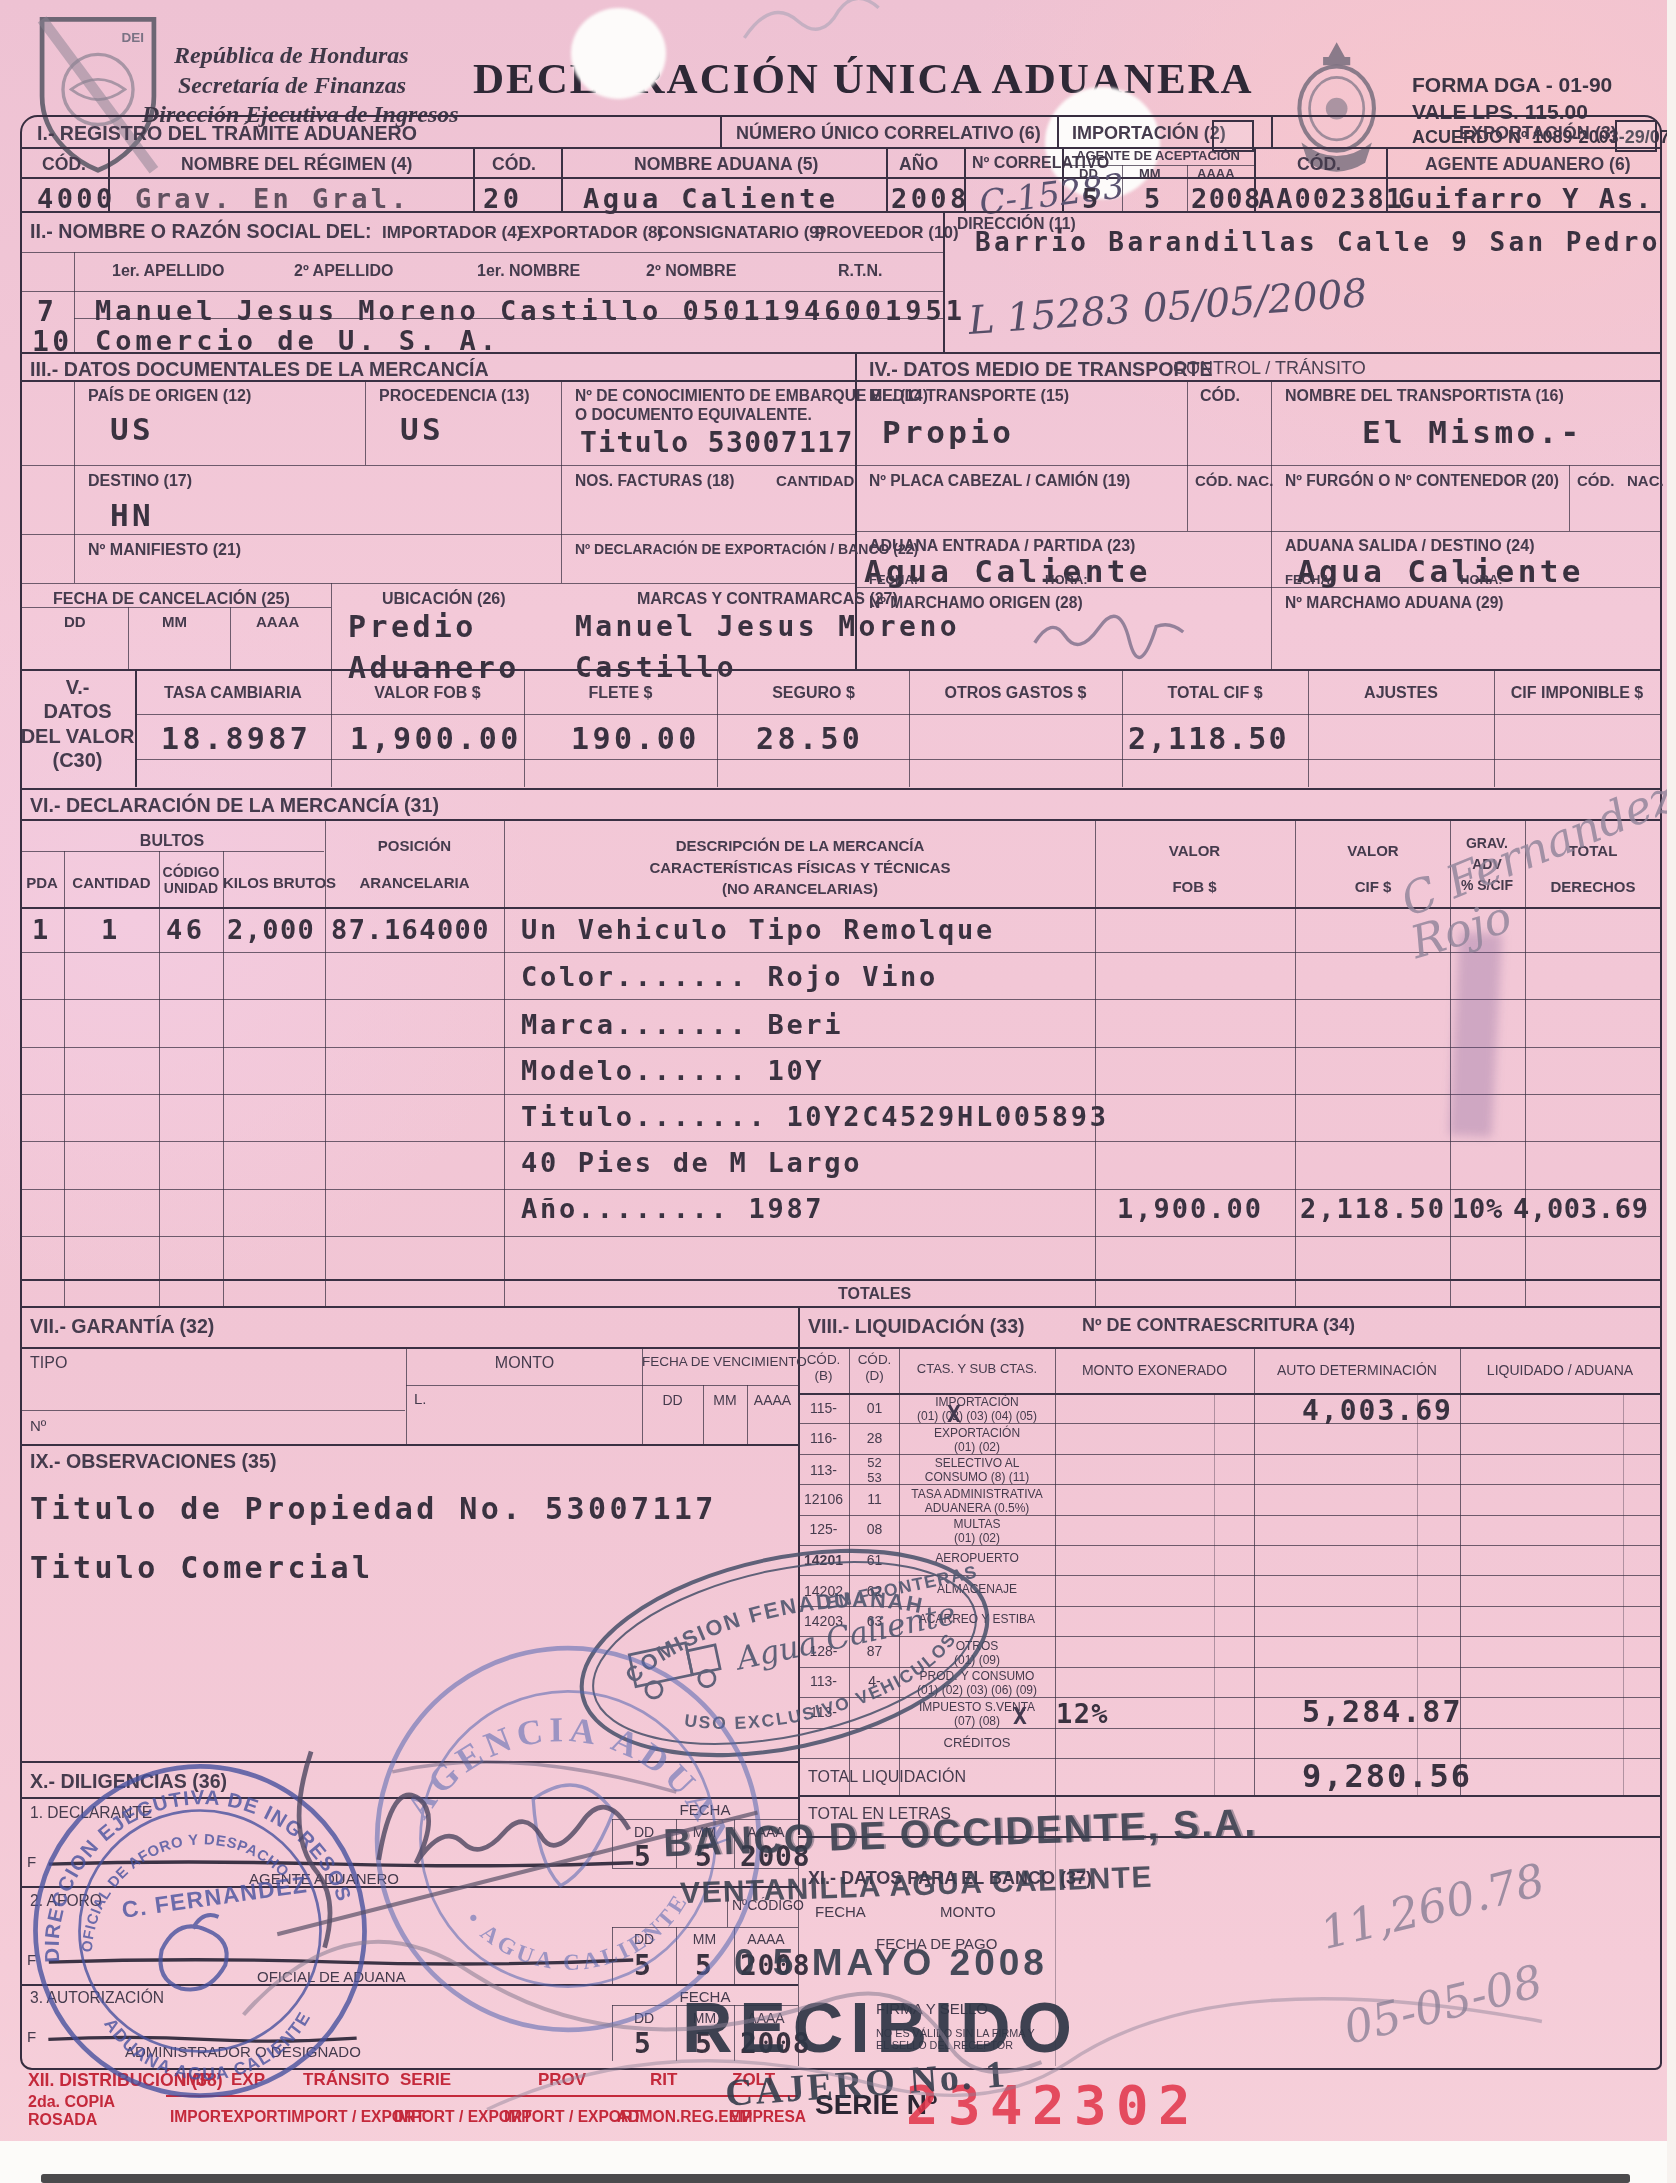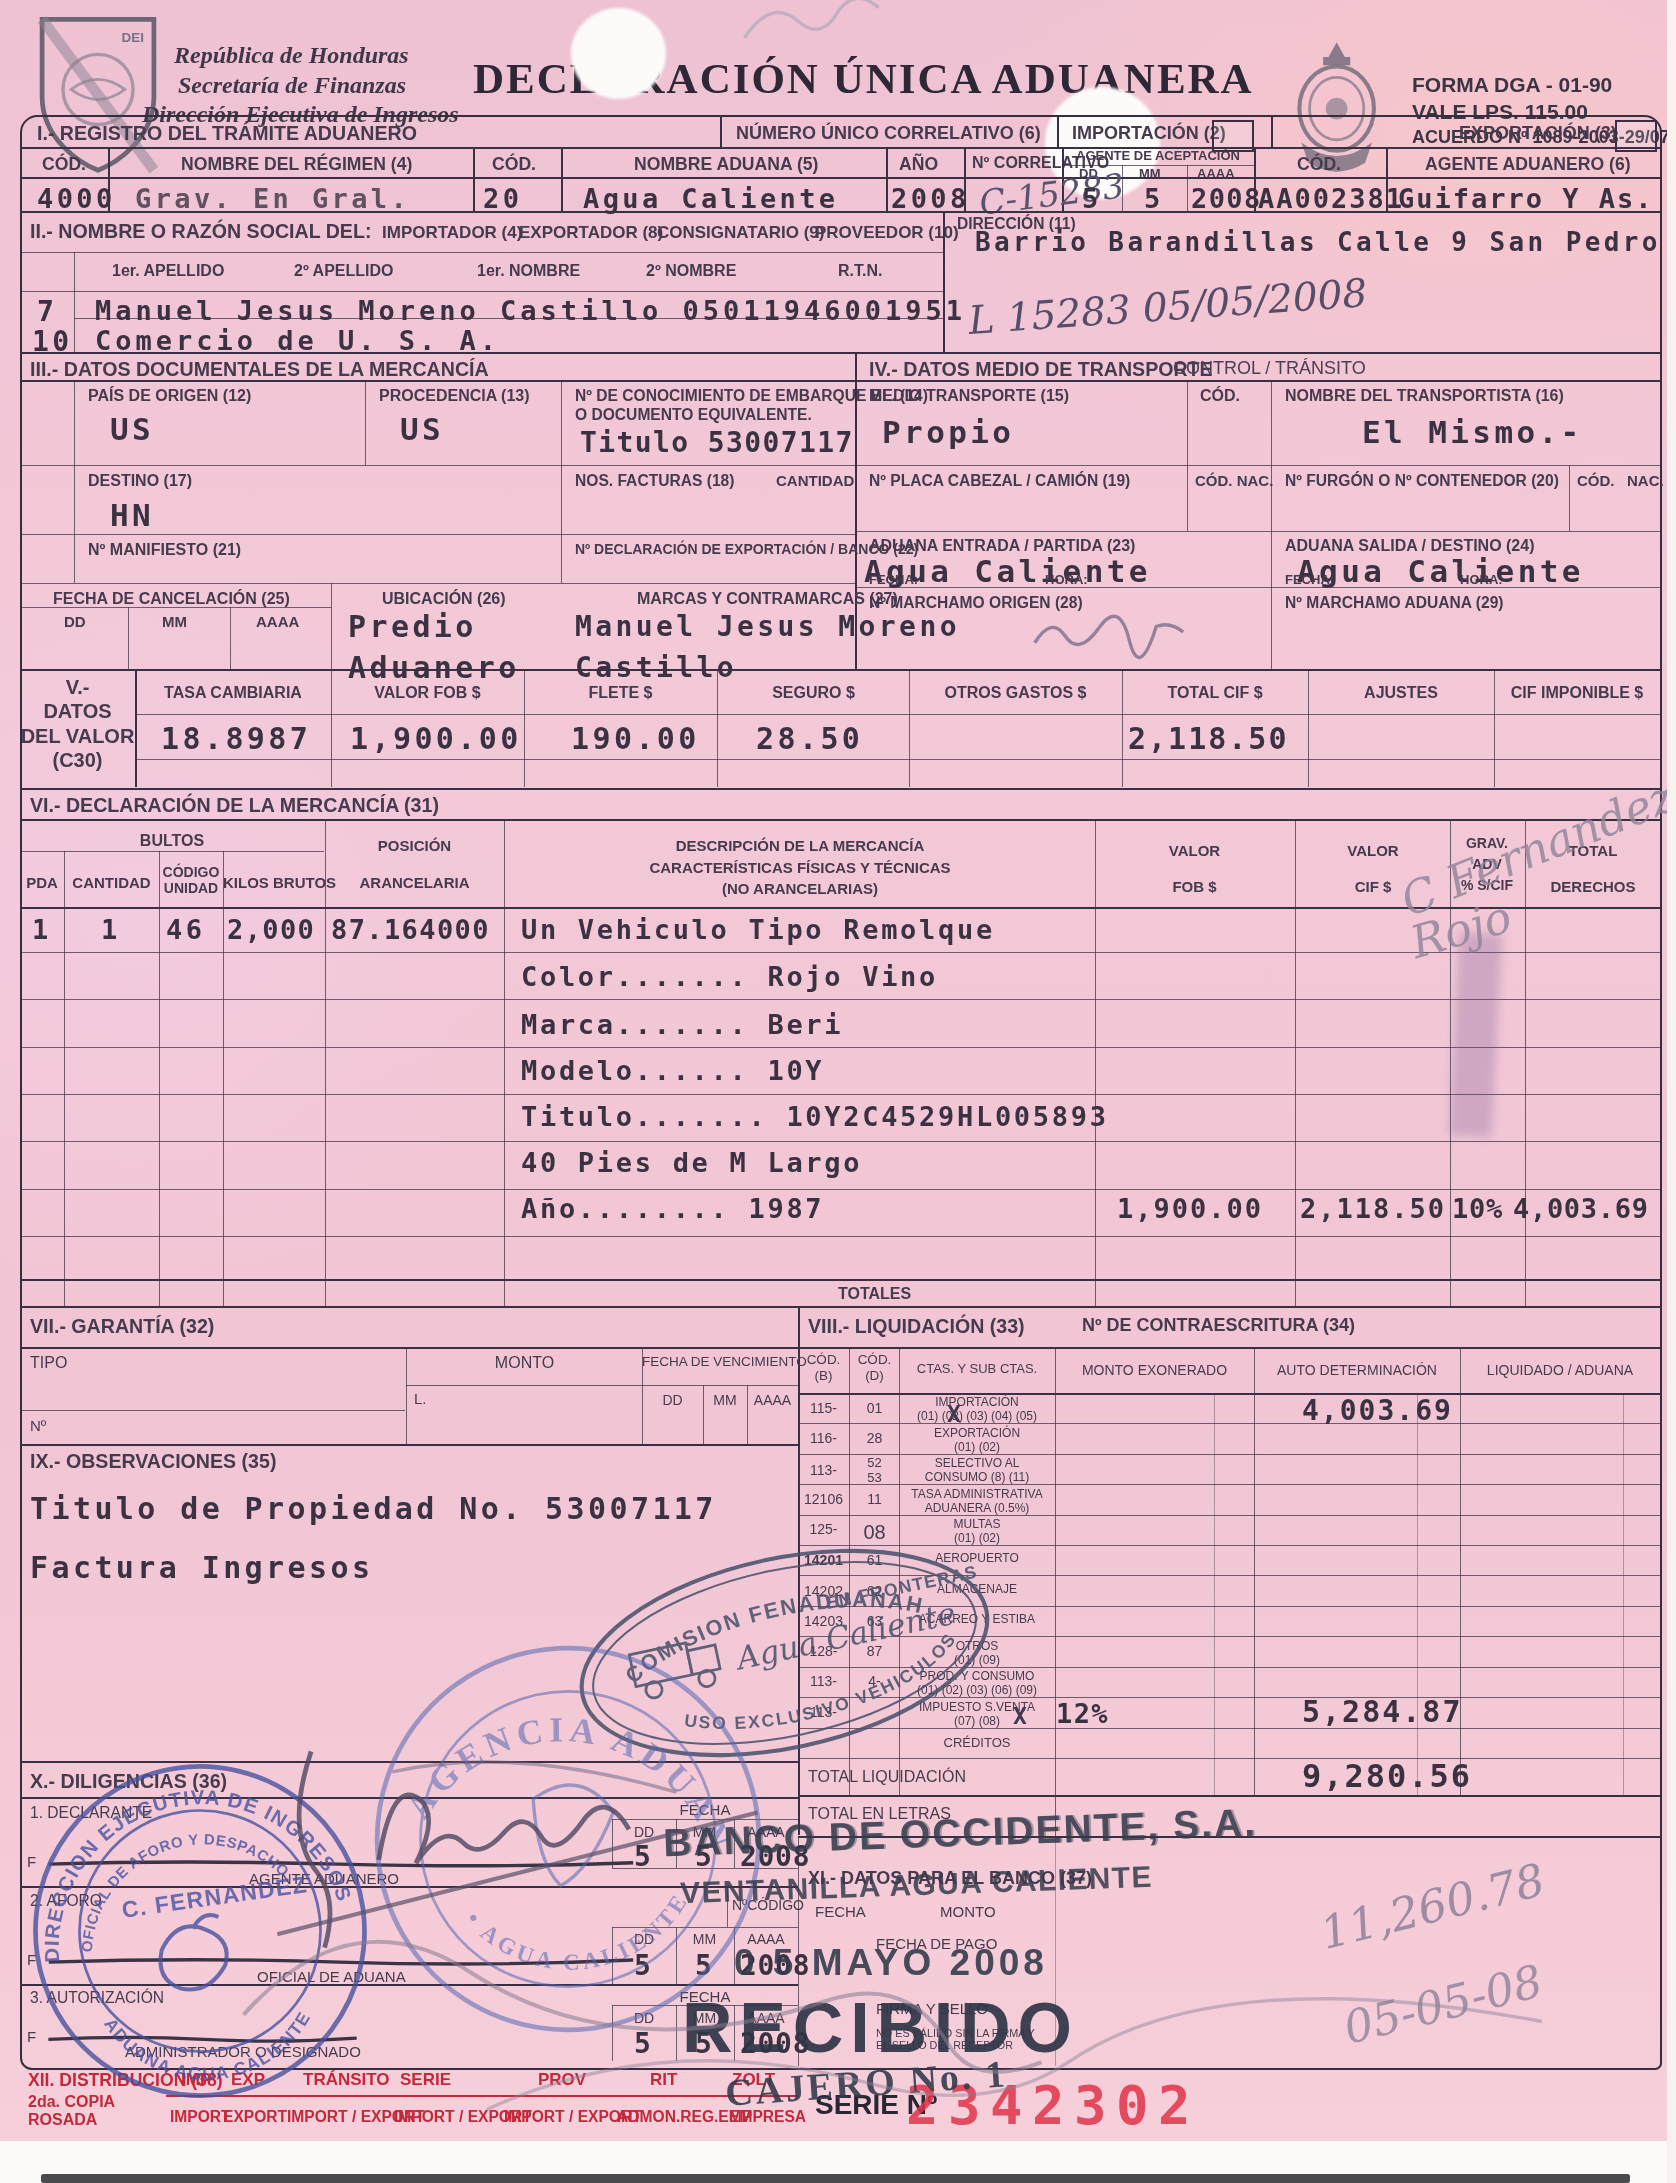--- a/index.html
+++ b/index.html
@@ -409,21 +409,21 @@
 53</div>
     <div class="lb ctr pre" style="left:899px;top:1457px;width:156px;font-size:12px;font-weight:400">SELECTIVO AL
 CONSUMO (8) (11)</div>
 
     <div class="lb ctr" style="left:798px;top:1491px;width:51px;font-size:14px;font-weight:400">12106</div>
     <div class="lb ctr" style="left:849px;top:1491px;width:51px;font-size:14px;font-weight:400">11</div>
     <div class="lb ctr pre" style="left:899px;top:1488px;width:156px;font-size:12px;font-weight:400">TASA ADMINISTRATIVA
 ADUANERA (0.5%)</div>
 
     <div class="lb ctr" style="left:798px;top:1521px;width:51px;font-size:14px;font-weight:400">125-</div>
-    <div class="lb ctr" style="left:849px;top:1521px;width:51px;font-size:20px;font-weight:400">08</div>
+    <div class="lb ctr" style="left:849px;top:1521px;width:51px;font-size:14px;font-weight:400">08</div>
     <div class="lb ctr pre" style="left:899px;top:1518px;width:156px;font-size:12px;font-weight:400">MULTAS
 (01) (02)</div>
 
     <div class="lb ctr" style="left:798px;top:1552px;width:51px;font-size:14px;font-weight:700">14201</div>
     <div class="lb ctr" style="left:849px;top:1552px;width:51px;font-size:14px;font-weight:400">61</div>
     <div class="lb ctr" style="left:899px;top:1552px;width:156px;font-size:12px;font-weight:400">AEROPUERTO</div>
 
     <div class="lb ctr" style="left:798px;top:1583px;width:51px;font-size:14px;font-weight:400">14202</div>
     <div class="lb ctr" style="left:849px;top:1583px;width:51px;font-size:14px;font-weight:400">62</div>
     <div class="lb ctr" style="left:899px;top:1583px;width:156px;font-size:12px;font-weight:400">ALMACENAJE</div>
@@ -454,21 +454,21 @@
     <div class="lb" style="left:808px;top:1768px;font-size:16px;font-weight:400">TOTAL LIQUIDACIÓN</div>
     <div class="tp" style="left:1302px;top:1757px;font-size:32px;letter-spacing:2px">9,280.56</div>
     <div class="lb" style="left:808px;top:1805px;font-size:16px;font-weight:400">TOTAL EN LETRAS</div>
     <div class="vl2" style="left:1055px;top:1795px;height:41px"></div>
     <div class="hl" style="left:798px;top:1836px;width:863px"></div>
   </div>
 
   <div>
     <div class="lb" style="left:30px;top:1450px;font-size:19.6px">IX.- OBSERVACIONES (35)</div>
     <div class="tp" style="left:30px;top:1491px;font-size:30px;letter-spacing:3.4px">Titulo de Propiedad No. 53007117</div>
-    <div class="tp" style="left:30px;top:1550px;font-size:30px;letter-spacing:3.4px">Factura Ingresos</div>
+    <div class="tp" style="left:30px;top:1550px;font-size:30px;letter-spacing:3.4px">Titulo Comercial</div>
   </div>
 
   <div>
     <div class="hl" style="left:20px;top:1761px;width:778px"></div>
     <div class="lb" style="left:30px;top:1770px;font-size:19.6px">X.- DILIGENCIAS (36)</div>
     <div class="hl" style="left:20px;top:1797px;width:778px"></div>
     <div class="lb" style="left:30px;top:1804px;font-size:15.6px;font-weight:400">1. DECLARANTE</div>
     <div class="lb ctr" style="left:612px;top:1801px;width:186px;font-size:15px;font-weight:400">FECHA</div>
     <div class="vl2" style="left:612px;top:1819px;height:49px"></div>
     <div class="hl2" style="left:612px;top:1819px;width:186px"></div>

